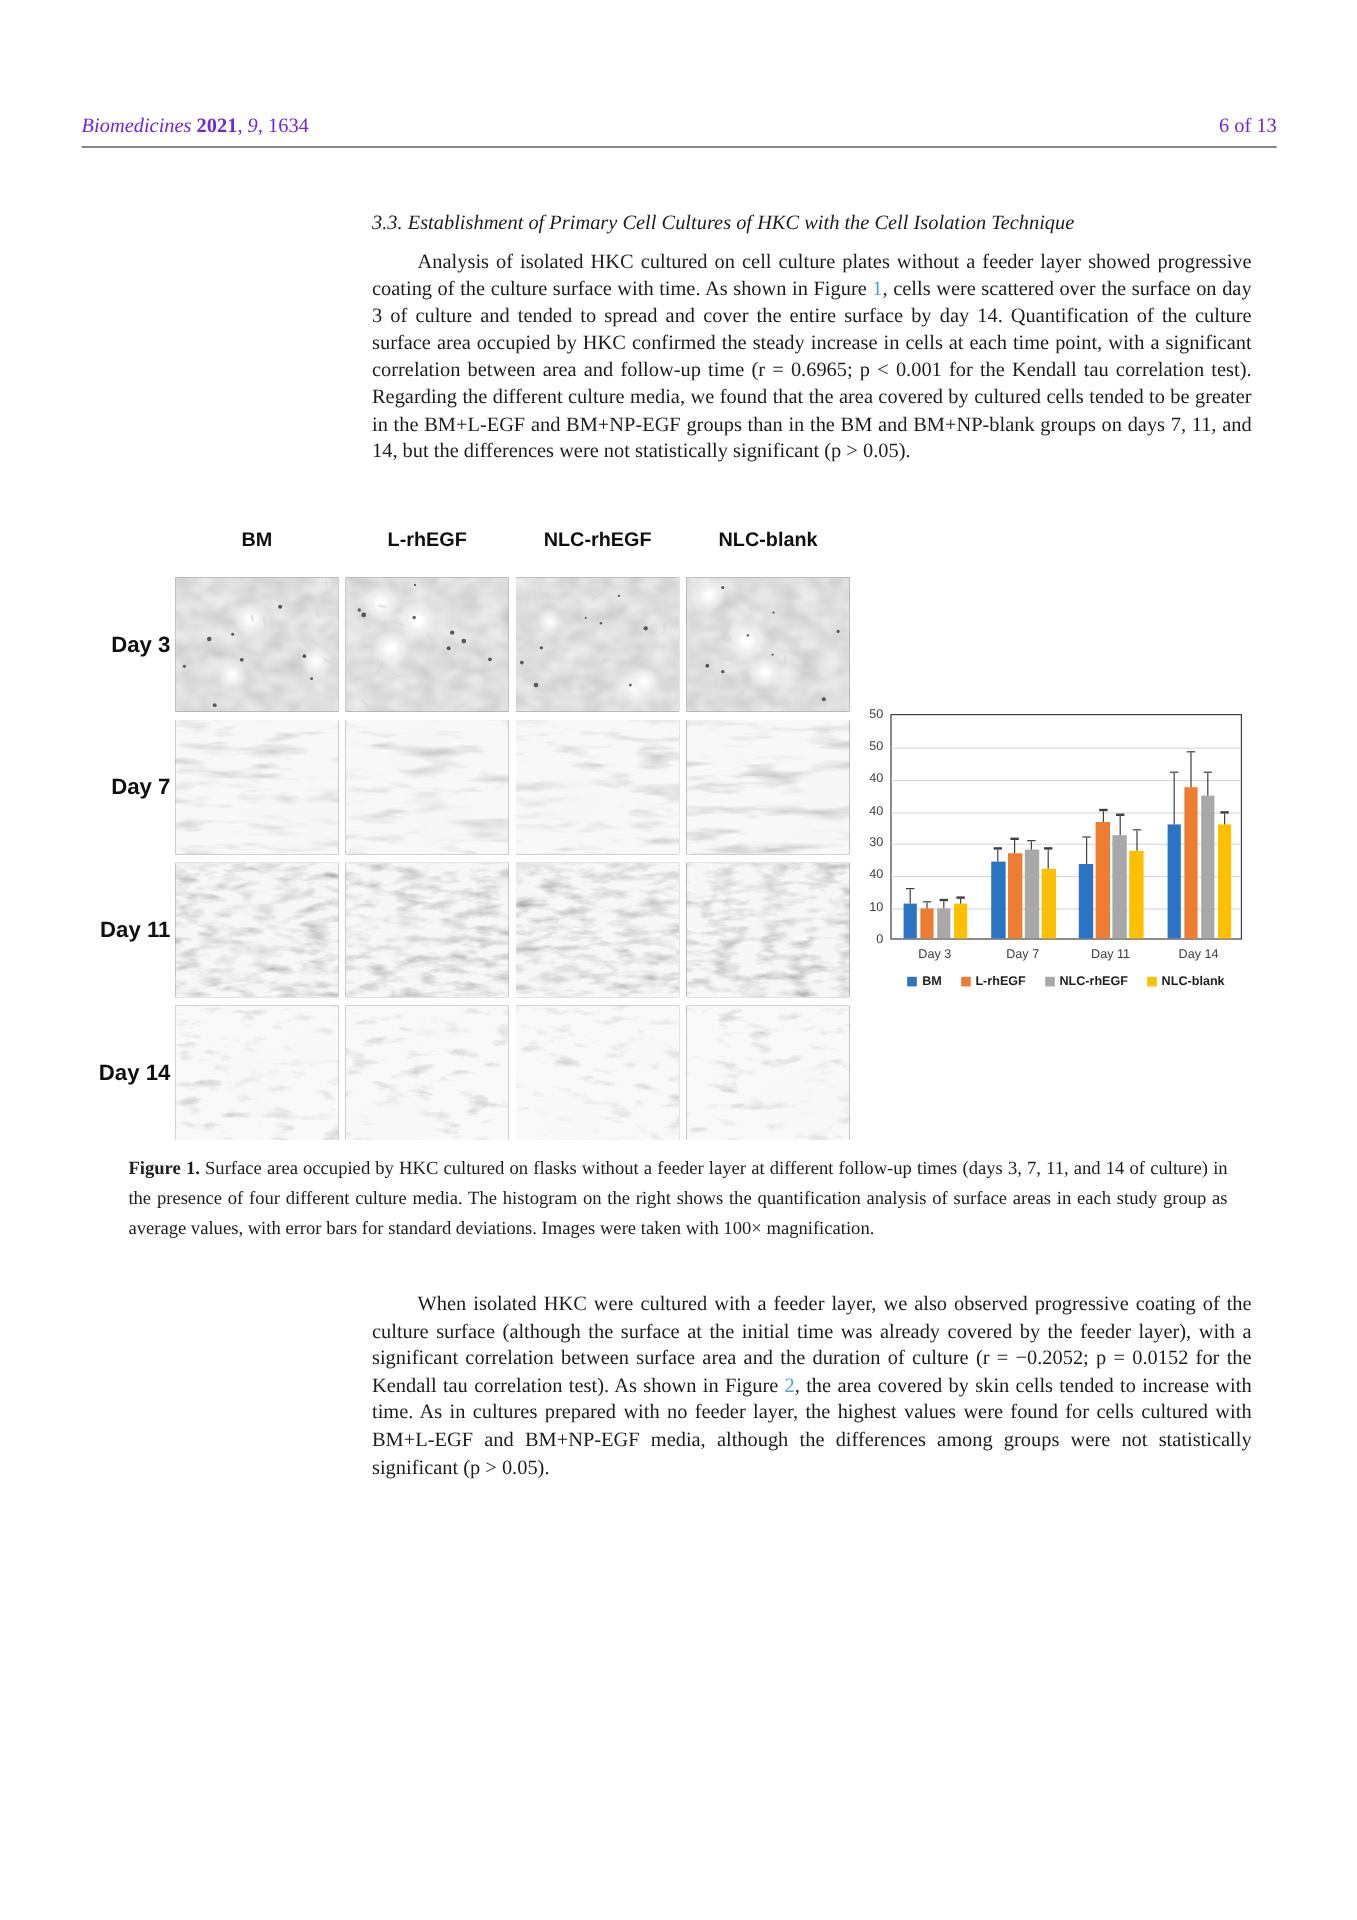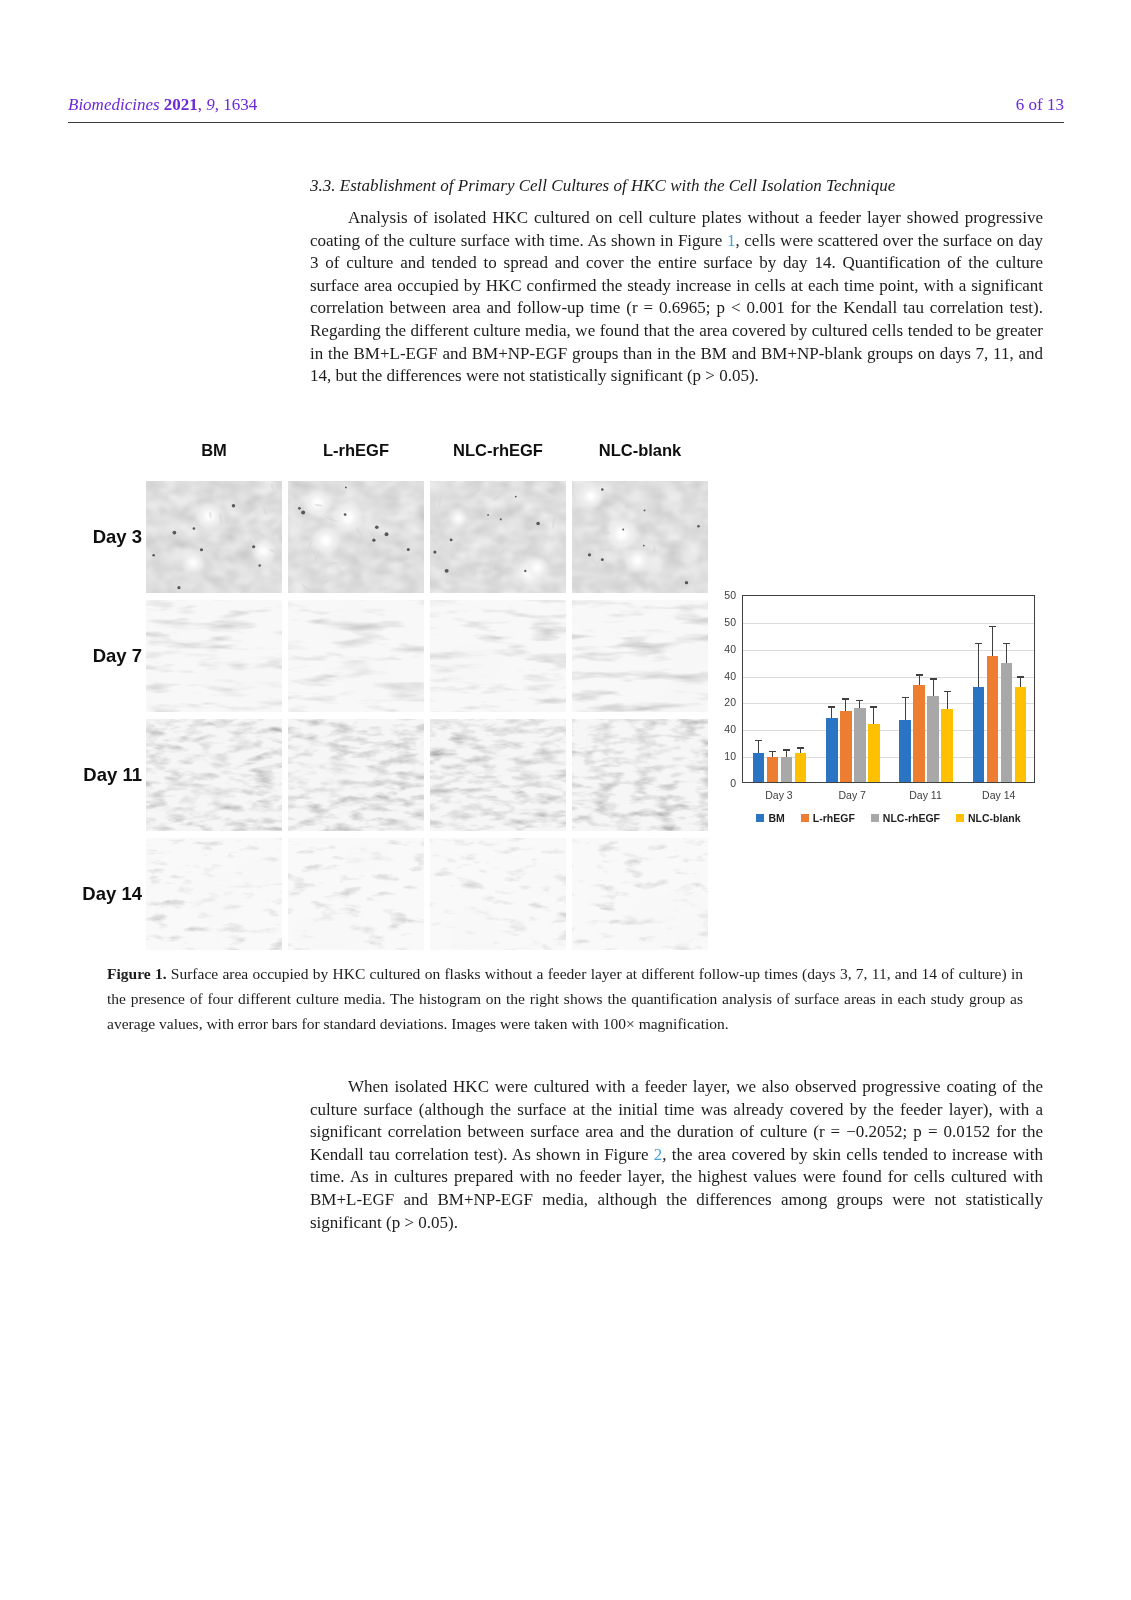--- a/index.html
+++ b/index.html
@@ -547,21 +547,21 @@
           <span>NLC-rhEGF</span>
         </div>
         <div class="leg-item">
           <span class="leg-swatch" style="background: rgb(255, 192, 0);"></span>
           <span>NLC-blank</span>
         </div>
       </div>
   <div class="ylab" style="top: 205px;">0</div>
       <div class="ylab" style="top: 178.143px;">10</div>
       <div class="ylab" style="top: 151.286px;">40</div>
-      <div class="ylab" style="top: 124.429px;">20</div>
+      <div class="ylab" style="top: 124.429px;">30</div>
       <div class="ylab" style="top: 97.5714px;">40</div>
       <div class="ylab" style="top: 70.7143px;">40</div>
       <div class="ylab" style="top: 43.8571px;">50</div>
       <div class="ylab" style="top: 17px;">50</div>
       <div class="xlab" style="left: 42px;">Day 3</div>
       <div class="xlab" style="left: 115.25px;">Day 7</div>
       <div class="xlab" style="left: 188.5px;">Day 11</div>
       <div class="xlab" style="left: 261.75px;">Day 14</div>
     </div>
 

